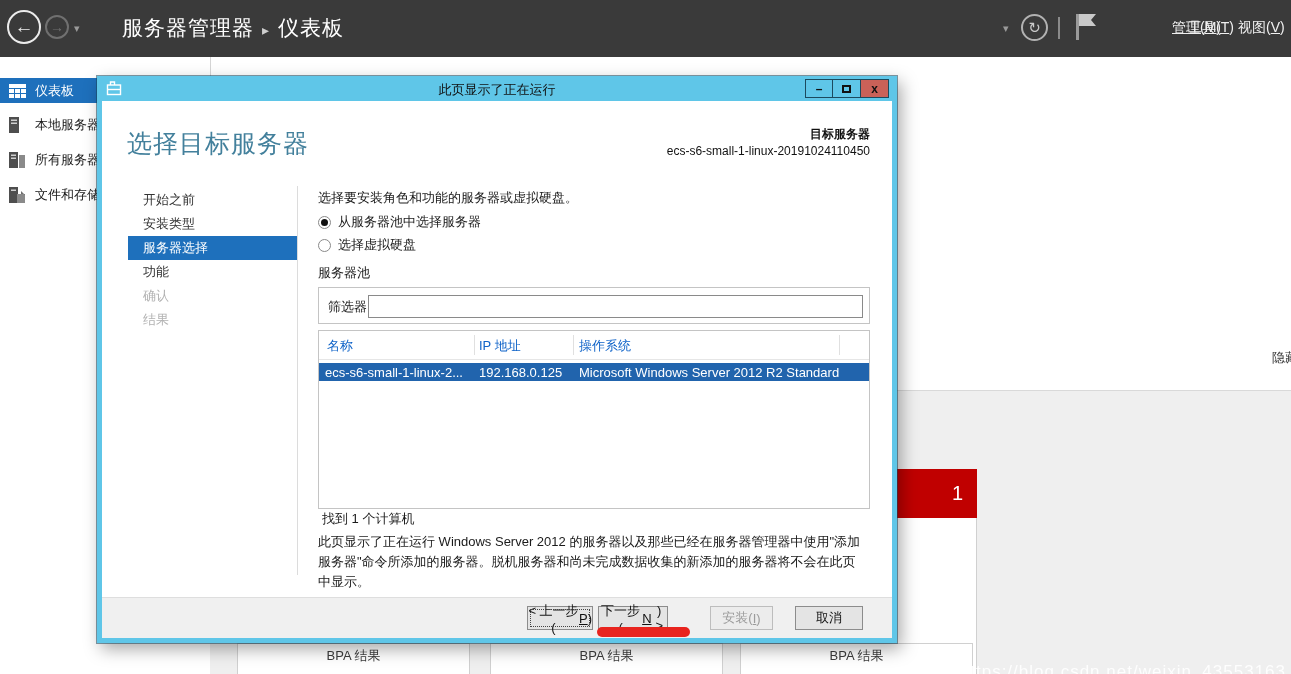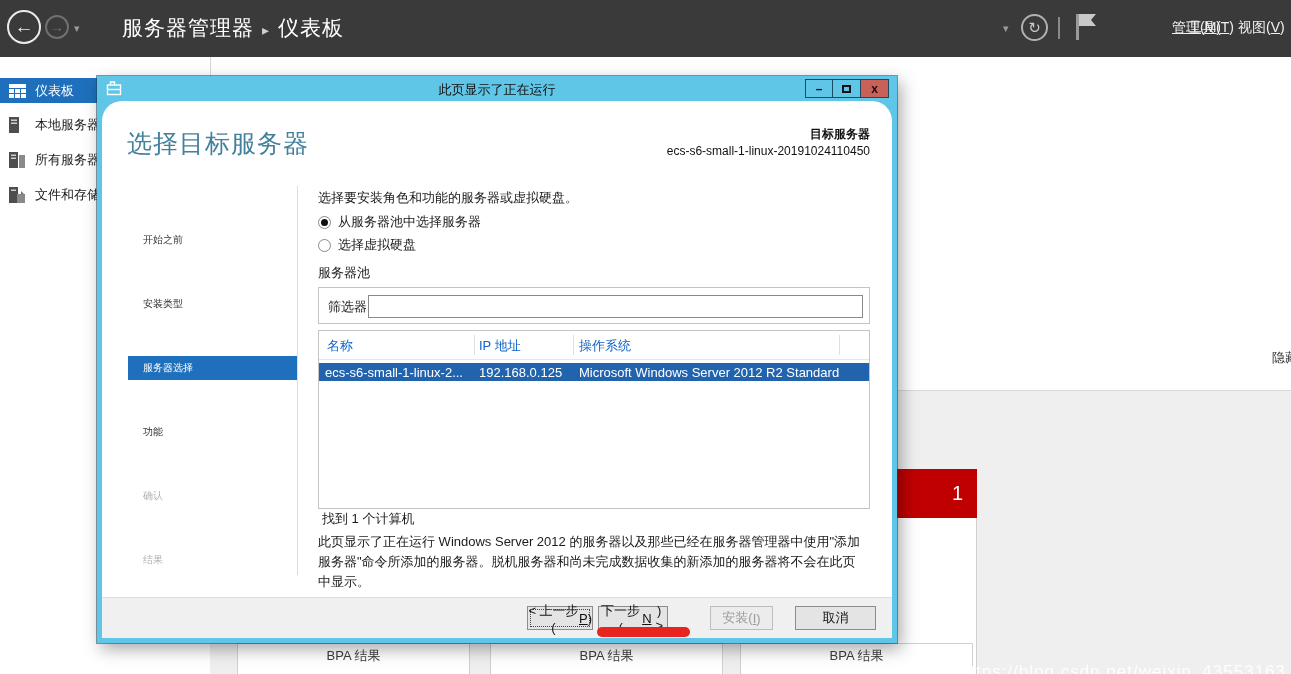--- a/index.html
+++ b/index.html
@@ -48,28 +48,28 @@
             box-shadow:0 0 0 1px rgba(25,70,90,.55), 4px 6px 16px rgba(0,0,0,.35); }
   .titlebar { position:absolute; left:0; top:0; width:100%; height:25px; }
   .title-icon { position:absolute; left:8px; top:3px; }
   .dlg-title { position:absolute; left:0; width:100%; top:5px; text-align:center; font-size:13px; color:#101010; }
   .win-btns { position:absolute; right:8px; top:3px; display:flex; }
   .win-btn { width:28px; height:19px; border:1px solid #1c4a5e; display:flex; align-items:center; justify-content:center; font-size:12px; font-weight:bold; color:#111; cursor:pointer; }
   .win-btn + .win-btn { border-left:none; }
   .btn-close { background:#ca6158; }
   .max-glyph { width:9px; height:8px; border:2px solid #111; display:inline-block; }
 
-  .dlg-body { position:absolute; left:5px; top:25px; width:790px; height:537px; background:#fff;border-radius:20px; }
+  .dlg-body { position:absolute; left:5px; top:25px; width:790px; height:537px; background:#fff; }
   .page-heading { position:absolute; left:25px; top:26px; font-size:25px; font-weight:300; color:#43809c; letter-spacing:1px; }
   .target-block { position:absolute; right:22px; top:25px; text-align:right; color:#111; }
   .target-label { font-size:12px; font-weight:bold; }
   .target-server { font-size:12px; margin-top:1px; }
 
   .steps { position:absolute; left:26px; top:87px; width:169px; }
-  .step { height:24px; line-height:24px; padding-left:15px; font-size:10px; color:#333; cursor:pointer;margin-top:40px; }
+  .step { height:24px; line-height:24px; padding-left:15px; font-size:13px; color:#333; cursor:pointer; }
   .step.sel { background:#1e70bc; color:#fff; }
   .step.dis { color:#b2b2b2; cursor:default; }
   .steps-vline { position:absolute; left:195px; top:85px; width:1px; height:389px; background:#dcdcdc; }
 
   .content { position:absolute; left:216px; top:0; width:552px; height:100%; font-size:13px; color:#1a1a1a; }
   .instruction { position:absolute; left:0; top:88px; }
   .radio-row { position:absolute; left:0; display:flex; align-items:center; cursor:pointer; }
   .radio-row.r1 { top:112px; } .radio-row.r2 { top:135px; }
   .radio { width:13px; height:13px; border:1px solid #8a8a8a; border-radius:50%; background:#fff; margin-right:7px; position:relative; flex:0 0 auto; }
   .radio.checked::after { content:""; position:absolute; left:2px; top:2px; width:7px; height:7px; border-radius:50%; background:#111; }
@@ -89,21 +89,21 @@
   .cell.c1 { left:6px; } .cell.c2 { left:160px; } .cell.c3 { left:260px; }
 
   .result-count { position:absolute; left:4px; top:409px; }
   .description { position:absolute; left:0; top:431px; width:544px; line-height:20px; }
 
   .footer { position:absolute; left:0; bottom:0; width:100%; height:41px; background:#f0f0f0; border-top:1px solid #dedede; }
   .btn { position:absolute; top:8px; height:24px; background:#e4e4e4; border:1px solid #8c8c8c; font-size:13px; color:#111; display:flex; align-items:center; justify-content:center; cursor:pointer; font-family:inherit; }
   .btn-prev { left:425px; width:66px; outline:1px dotted #444; outline-offset:-4px; }
   .btn-next { left:496px; width:70px; }
   .btn-install { left:608px; width:63px; color:#9b9b9b; border-color:#bdbdbd; background:#ececec; cursor:default; }
-  .btn-cancel { left:693px; width:81px; }
+  .btn-cancel { left:693px; width:68px; }
 
   .red-underline { position:absolute; left:597px; top:627px; width:93px; height:10px; background:#e8241e; border-radius:6px; z-index:20; }
 </style>
 </head>
 <body>
 
 <div class="screen">
 
   <div class="topbar">
     <div class="nav-circle back-circle">

